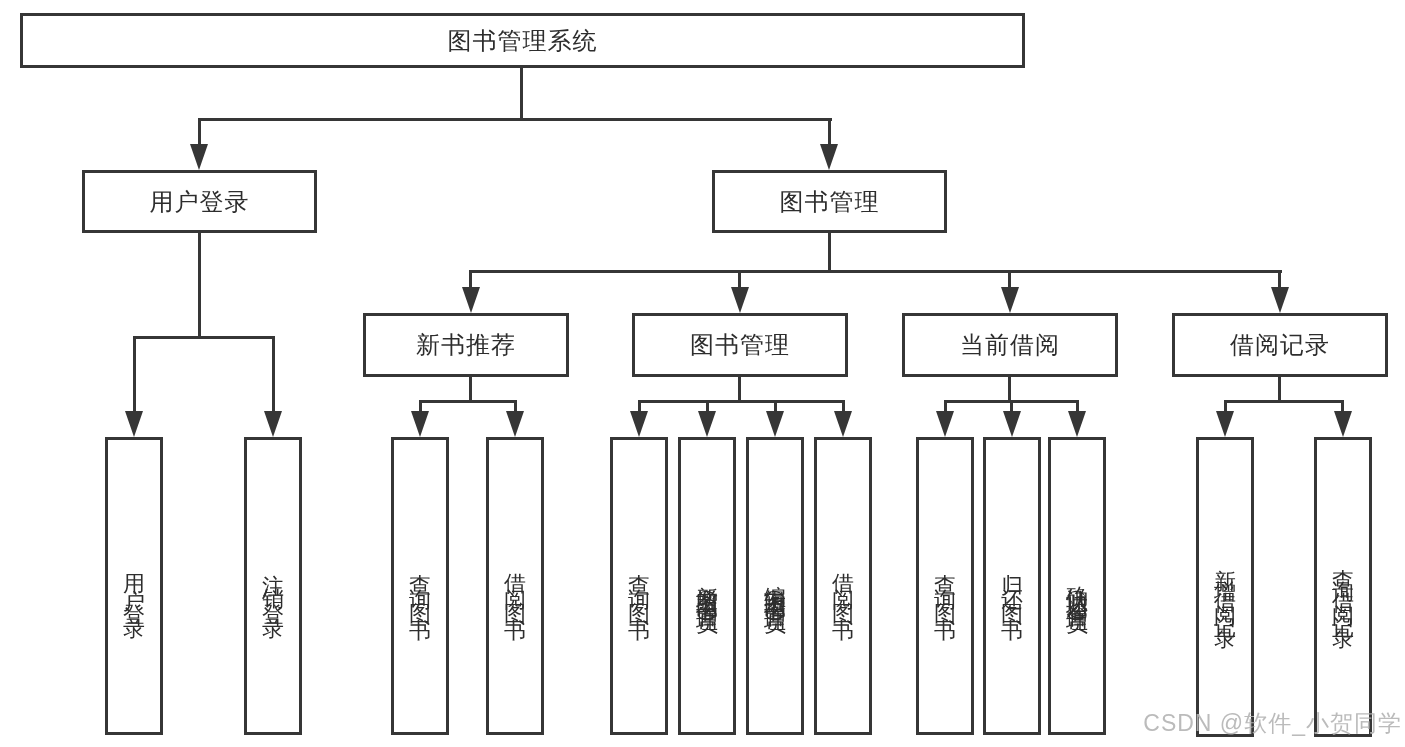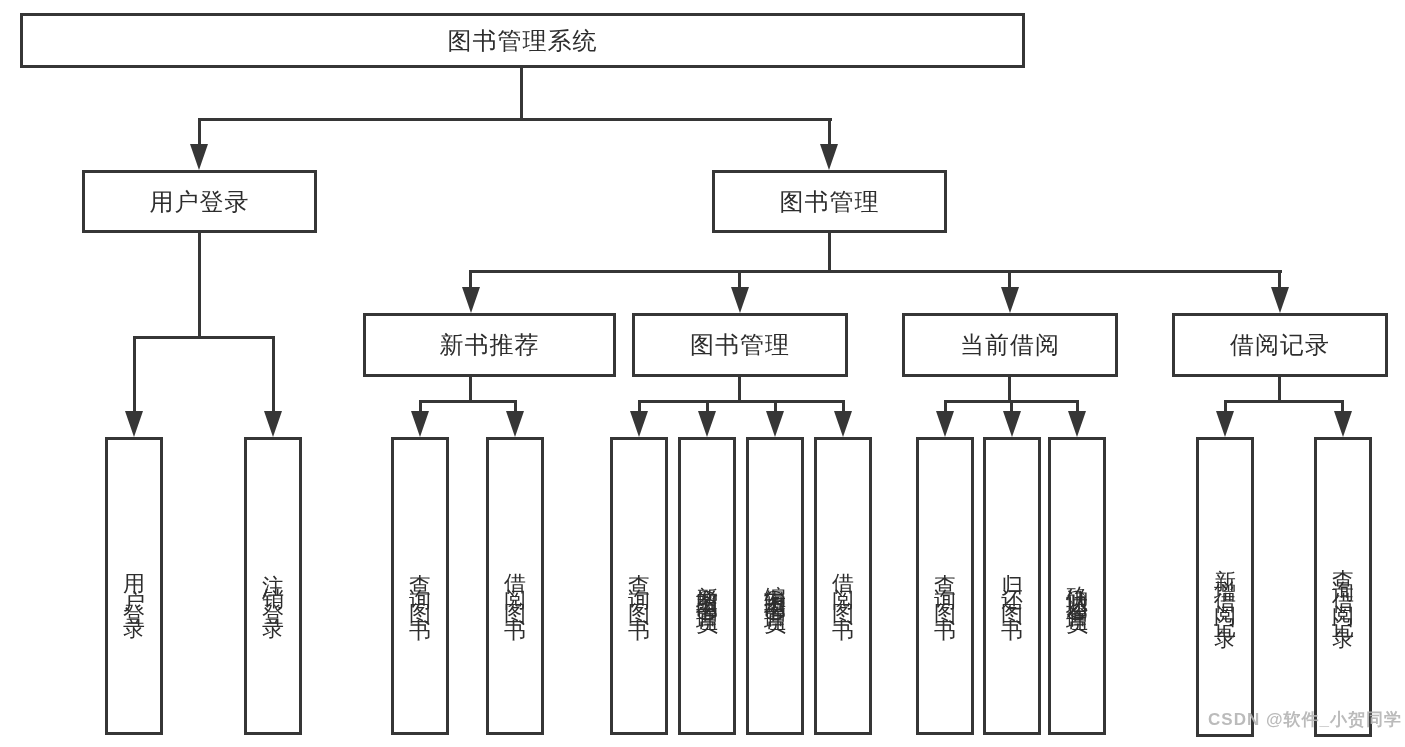--- a/index.html
+++ b/index.html
@@ -62,26 +62,25 @@
     height: 0;
     border-left: 9px solid transparent;
     border-right: 9px solid transparent;
     border-top: 26px solid var(--line);
     z-index: 1;
   }
   .watermark {
     position: absolute;
     right: 3px;
     top: 708px;
-    font-size: 17px;
+    font-size: 23px;
     color: var(--watermark);
     letter-spacing: 1px;
     z-index: 3;
     opacity: 0.9;
-    font-weight: bold;
   }
 </style>
 </head>
 <body>
 
 <div id="canvas">
 
   <div class="node" style="left:20px; top:13px; width:1005px; height:55px;">图书管理系统</div>
 
   <div class="vline" style="left:520px; top:68px; height:50px;"></div>
@@ -105,21 +104,21 @@
   <div class="hline" style="left:470px; top:270px; width:812px;"></div>
   <div class="vline" style="left:469px; top:270px; height:20px;"></div>
   <div class="arrow" style="left:462px; top:287px;"></div>
   <div class="vline" style="left:738px; top:270px; height:20px;"></div>
   <div class="arrow" style="left:731px; top:287px;"></div>
   <div class="vline" style="left:1008px; top:270px; height:20px;"></div>
   <div class="arrow" style="left:1001px; top:287px;"></div>
   <div class="vline" style="left:1278px; top:270px; height:20px;"></div>
   <div class="arrow" style="left:1271px; top:287px;"></div>
 
-  <div class="node" style="left:363px; top:313px; width:253px; height:64px;">新书推荐</div>
+  <div class="node" style="left:363px; top:313px; width:206px; height:64px;">新书推荐</div>
   <div class="node" style="left:632px; top:313px; width:216px; height:64px;">图书管理</div>
   <div class="node" style="left:902px; top:313px; width:216px; height:64px;text-align:right;">当前借阅</div>
   <div class="node" style="left:1172px; top:313px; width:216px; height:64px;">借阅记录</div>
 
   <div class="vline" style="left:469px; top:377px; height:23px;"></div>
   <div class="hline" style="left:419px; top:400px; width:98px;"></div>
   <div class="vline" style="left:419px; top:400px; height:13px;"></div>
   <div class="arrow" style="left:411px; top:411px;"></div>
   <div class="vline" style="left:514px; top:400px; height:13px;"></div>
   <div class="arrow" style="left:506px; top:411px;"></div>

